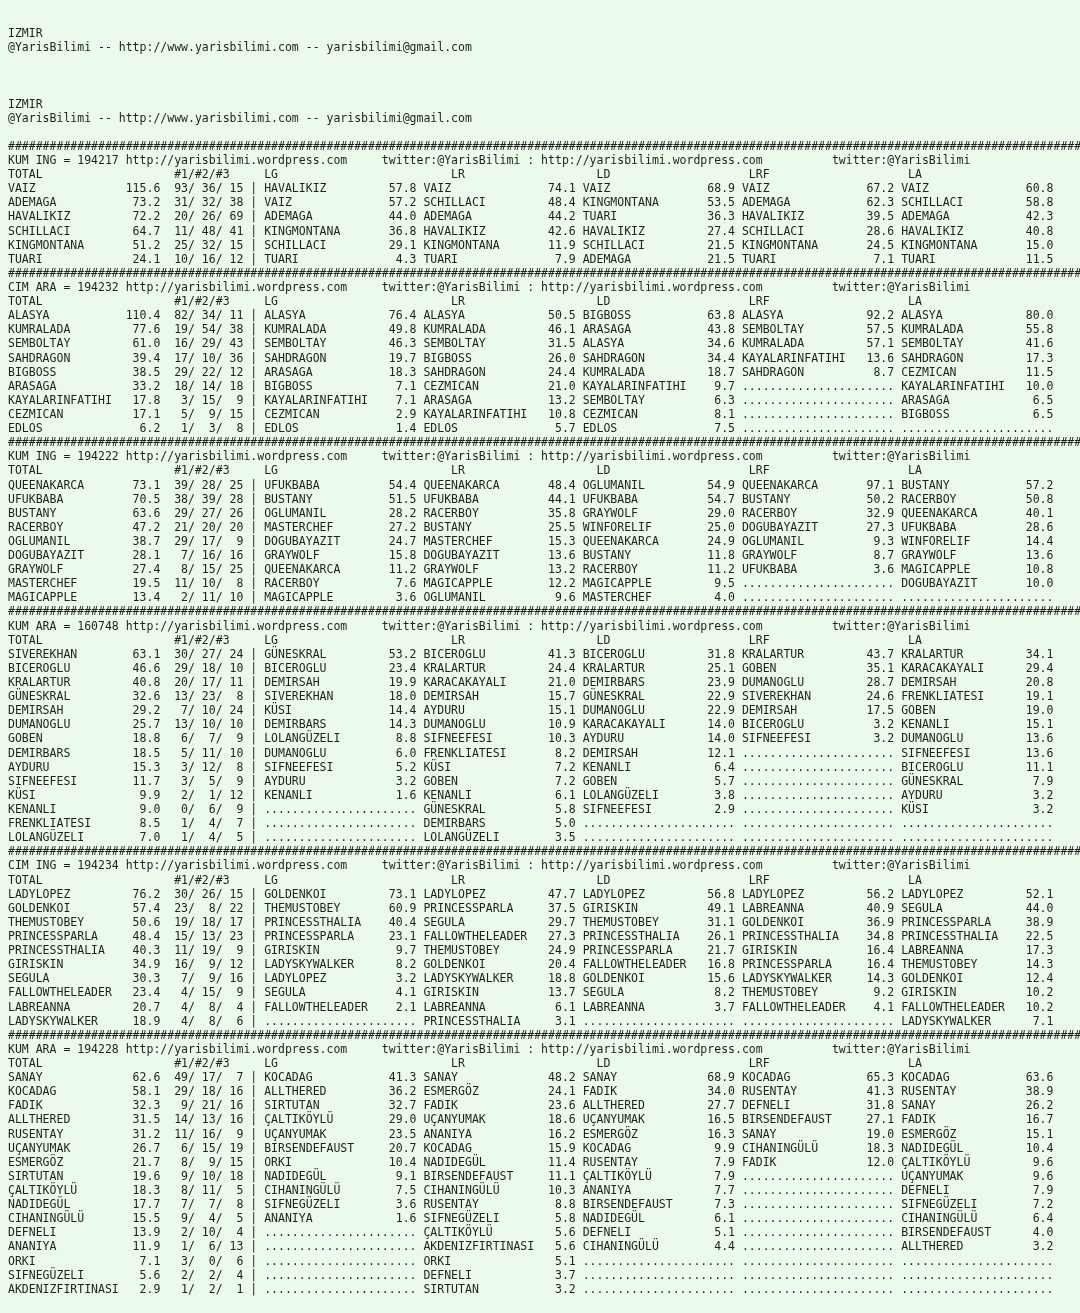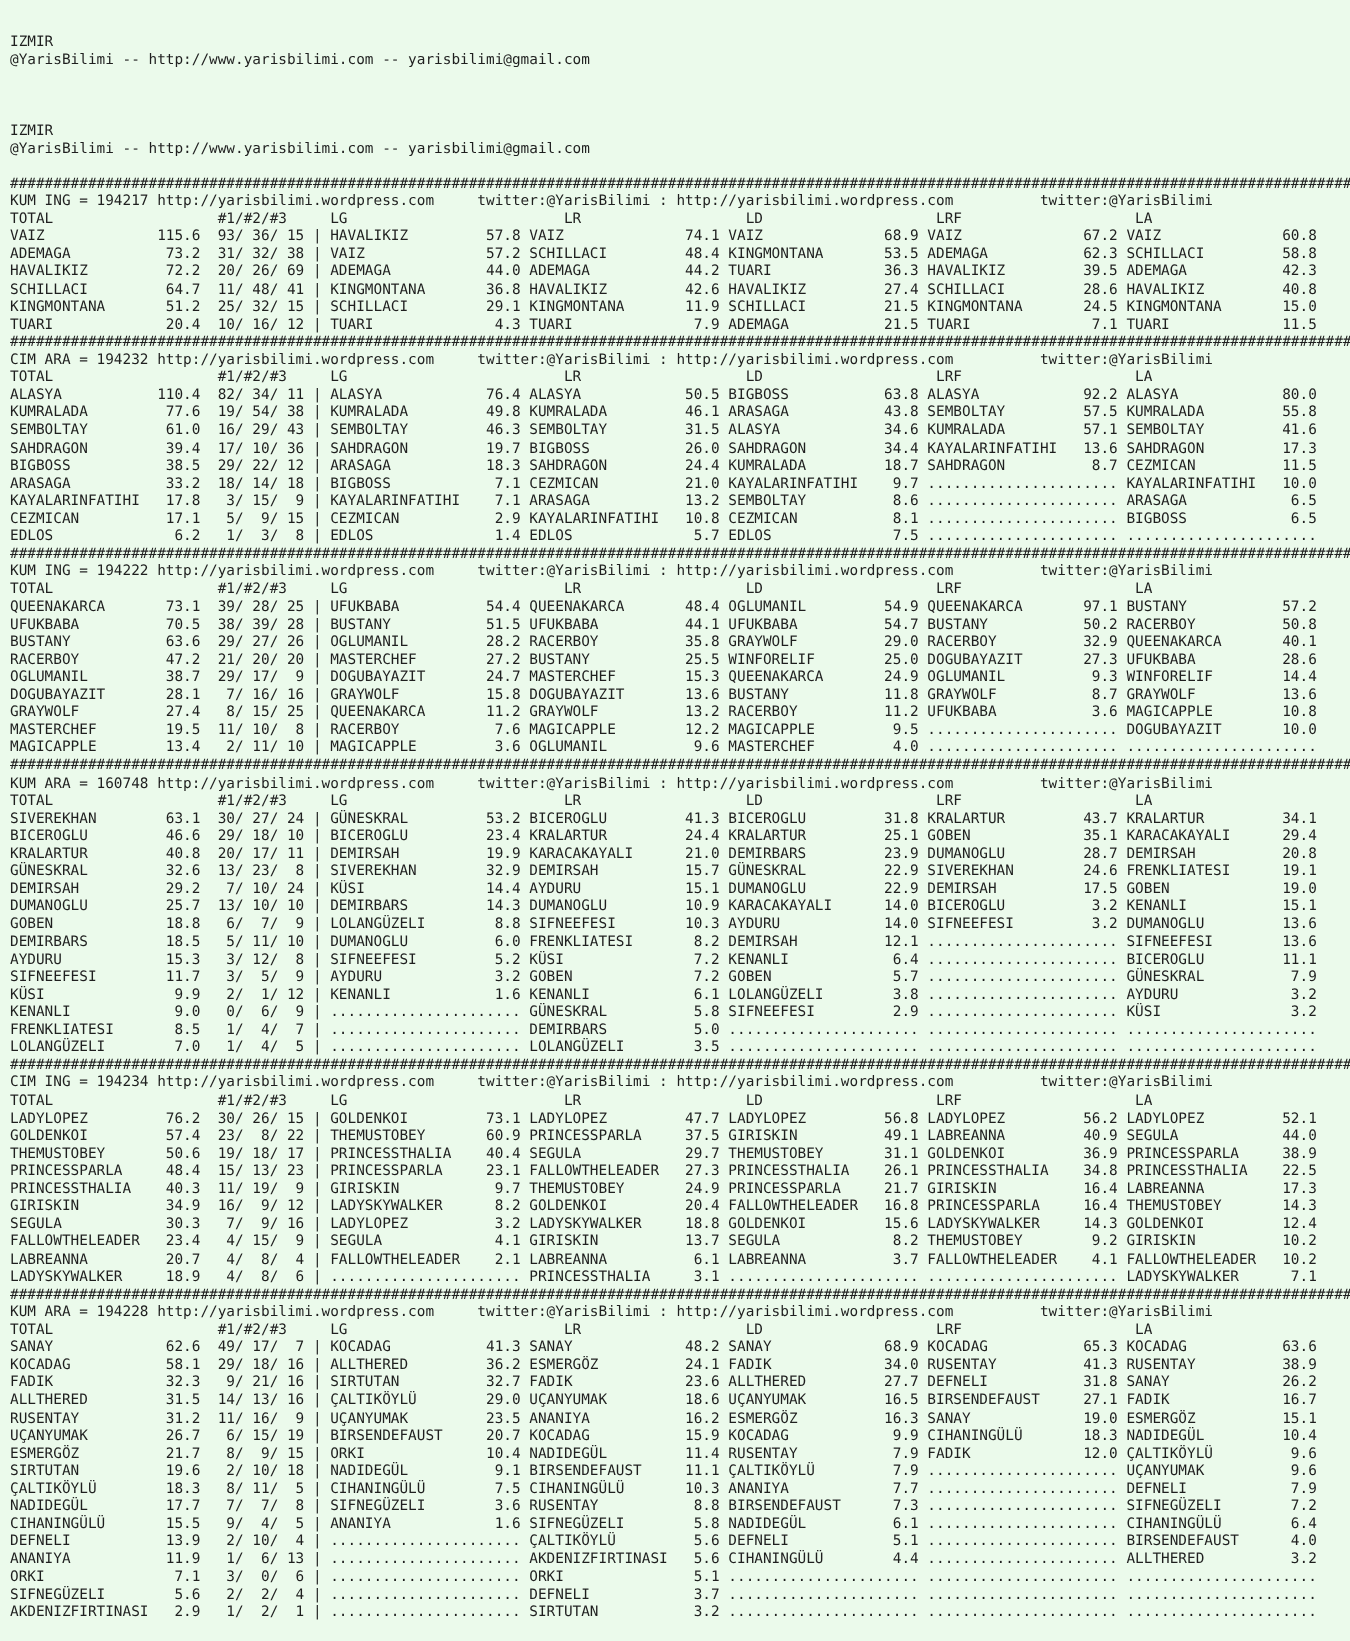--- a/index.html
+++ b/index.html
@@ -38,52 +38,52 @@
     <div class="ln">@YarisBilimi -- http://www.yarisbilimi.com -- yarisbilimi@gmail.com</div>
     <div class="ln">&nbsp;</div>
     <div class="ln">###########################################################################################################################################################</div>
     <div class="ln">KUM ING = 194217 http://yarisbilimi.wordpress.com     twitter:@YarisBilimi : http://yarisbilimi.wordpress.com          twitter:@YarisBilimi</div>
     <div class="ln">TOTAL                   #1/#2/#3     LG                         LR                   LD                    LRF                    LA</div>
     <div class="ln">VAIZ             115.6  93/ 36/ 15 | HAVALIKIZ         57.8 VAIZ              74.1 VAIZ              68.9 VAIZ              67.2 VAIZ              60.8 </div>
     <div class="ln">ADEMAGA           73.2  31/ 32/ 38 | VAIZ              57.2 SCHILLACI         48.4 KINGMONTANA       53.5 ADEMAGA           62.3 SCHILLACI         58.8 </div>
     <div class="ln">HAVALIKIZ         72.2  20/ 26/ 69 | ADEMAGA           44.0 ADEMAGA           44.2 TUARI             36.3 HAVALIKIZ         39.5 ADEMAGA           42.3 </div>
     <div class="ln">SCHILLACI         64.7  11/ 48/ 41 | KINGMONTANA       36.8 HAVALIKIZ         42.6 HAVALIKIZ         27.4 SCHILLACI         28.6 HAVALIKIZ         40.8 </div>
     <div class="ln">KINGMONTANA       51.2  25/ 32/ 15 | SCHILLACI         29.1 KINGMONTANA       11.9 SCHILLACI         21.5 KINGMONTANA       24.5 KINGMONTANA       15.0 </div>
-    <div class="ln">TUARI             20.4  10/ 16/ 12 | TUARI              4.3 TUARI              7.9 ADEMAGA           21.5 TUARI              7.1 TUARI             11.5 </div>
+    <div class="ln">TUARI             24.1  10/ 16/ 12 | TUARI              4.3 TUARI              7.9 ADEMAGA           21.5 TUARI              7.1 TUARI             11.5 </div>
     <div class="ln">###########################################################################################################################################################</div>
     <div class="ln">CIM ARA = 194232 http://yarisbilimi.wordpress.com     twitter:@YarisBilimi : http://yarisbilimi.wordpress.com          twitter:@YarisBilimi</div>
     <div class="ln">TOTAL                   #1/#2/#3     LG                         LR                   LD                    LRF                    LA</div>
     <div class="ln">ALASYA           110.4  82/ 34/ 11 | ALASYA            76.4 ALASYA            50.5 BIGBOSS           63.8 ALASYA            92.2 ALASYA            80.0 </div>
     <div class="ln">KUMRALADA         77.6  19/ 54/ 38 | KUMRALADA         49.8 KUMRALADA         46.1 ARASAGA           43.8 SEMBOLTAY         57.5 KUMRALADA         55.8 </div>
     <div class="ln">SEMBOLTAY         61.0  16/ 29/ 43 | SEMBOLTAY         46.3 SEMBOLTAY         31.5 ALASYA            34.6 KUMRALADA         57.1 SEMBOLTAY         41.6 </div>
     <div class="ln">SAHDRAGON         39.4  17/ 10/ 36 | SAHDRAGON         19.7 BIGBOSS           26.0 SAHDRAGON         34.4 KAYALARINFATIHI   13.6 SAHDRAGON         17.3 </div>
     <div class="ln">BIGBOSS           38.5  29/ 22/ 12 | ARASAGA           18.3 SAHDRAGON         24.4 KUMRALADA         18.7 SAHDRAGON          8.7 CEZMICAN          11.5 </div>
     <div class="ln">ARASAGA           33.2  18/ 14/ 18 | BIGBOSS            7.1 CEZMICAN          21.0 KAYALARINFATIHI    9.7 ...................... KAYALARINFATIHI   10.0 </div>
-    <div class="ln">KAYALARINFATIHI   17.8   3/ 15/  9 | KAYALARINFATIHI    7.1 ARASAGA           13.2 SEMBOLTAY          8.6 ...................... ARASAGA            6.5 </div>
+    <div class="ln">KAYALARINFATIHI   17.8   3/ 15/  9 | KAYALARINFATIHI    7.1 ARASAGA           13.2 SEMBOLTAY          6.3 ...................... ARASAGA            6.5 </div>
     <div class="ln">CEZMICAN          17.1   5/  9/ 15 | CEZMICAN           2.9 KAYALARINFATIHI   10.8 CEZMICAN           8.1 ...................... BIGBOSS            6.5 </div>
     <div class="ln">EDLOS              6.2   1/  3/  8 | EDLOS              1.4 EDLOS              5.7 EDLOS              7.5 ...................... ...................... </div>
     <div class="ln">###########################################################################################################################################################</div>
     <div class="ln">KUM ING = 194222 http://yarisbilimi.wordpress.com     twitter:@YarisBilimi : http://yarisbilimi.wordpress.com          twitter:@YarisBilimi</div>
     <div class="ln">TOTAL                   #1/#2/#3     LG                         LR                   LD                    LRF                    LA</div>
     <div class="ln">QUEENAKARCA       73.1  39/ 28/ 25 | UFUKBABA          54.4 QUEENAKARCA       48.4 OGLUMANIL         54.9 QUEENAKARCA       97.1 BUSTANY           57.2 </div>
     <div class="ln">UFUKBABA          70.5  38/ 39/ 28 | BUSTANY           51.5 UFUKBABA          44.1 UFUKBABA          54.7 BUSTANY           50.2 RACERBOY          50.8 </div>
     <div class="ln">BUSTANY           63.6  29/ 27/ 26 | OGLUMANIL         28.2 RACERBOY          35.8 GRAYWOLF          29.0 RACERBOY          32.9 QUEENAKARCA       40.1 </div>
     <div class="ln">RACERBOY          47.2  21/ 20/ 20 | MASTERCHEF        27.2 BUSTANY           25.5 WINFORELIF        25.0 DOGUBAYAZIT       27.3 UFUKBABA          28.6 </div>
     <div class="ln">OGLUMANIL         38.7  29/ 17/  9 | DOGUBAYAZIT       24.7 MASTERCHEF        15.3 QUEENAKARCA       24.9 OGLUMANIL          9.3 WINFORELIF        14.4 </div>
     <div class="ln">DOGUBAYAZIT       28.1   7/ 16/ 16 | GRAYWOLF          15.8 DOGUBAYAZIT       13.6 BUSTANY           11.8 GRAYWOLF           8.7 GRAYWOLF          13.6 </div>
     <div class="ln">GRAYWOLF          27.4   8/ 15/ 25 | QUEENAKARCA       11.2 GRAYWOLF          13.2 RACERBOY          11.2 UFUKBABA           3.6 MAGICAPPLE        10.8 </div>
     <div class="ln">MASTERCHEF        19.5  11/ 10/  8 | RACERBOY           7.6 MAGICAPPLE        12.2 MAGICAPPLE         9.5 ...................... DOGUBAYAZIT       10.0 </div>
     <div class="ln">MAGICAPPLE        13.4   2/ 11/ 10 | MAGICAPPLE         3.6 OGLUMANIL          9.6 MASTERCHEF         4.0 ...................... ...................... </div>
     <div class="ln">###########################################################################################################################################################</div>
     <div class="ln">KUM ARA = 160748 http://yarisbilimi.wordpress.com     twitter:@YarisBilimi : http://yarisbilimi.wordpress.com          twitter:@YarisBilimi</div>
     <div class="ln">TOTAL                   #1/#2/#3     LG                         LR                   LD                    LRF                    LA</div>
     <div class="ln">SIVEREKHAN        63.1  30/ 27/ 24 | GÜNESKRAL         53.2 BICEROGLU         41.3 BICEROGLU         31.8 KRALARTUR         43.7 KRALARTUR         34.1 </div>
     <div class="ln">BICEROGLU         46.6  29/ 18/ 10 | BICEROGLU         23.4 KRALARTUR         24.4 KRALARTUR         25.1 GOBEN             35.1 KARACAKAYALI      29.4 </div>
     <div class="ln">KRALARTUR         40.8  20/ 17/ 11 | DEMIRSAH          19.9 KARACAKAYALI      21.0 DEMIRBARS         23.9 DUMANOGLU         28.7 DEMIRSAH          20.8 </div>
-    <div class="ln">GÜNESKRAL         32.6  13/ 23/  8 | SIVEREKHAN        32.9 DEMIRSAH          15.7 GÜNESKRAL         22.9 SIVEREKHAN        24.6 FRENKLIATESI      19.1 </div>
+    <div class="ln">GÜNESKRAL         32.6  13/ 23/  8 | SIVEREKHAN        18.0 DEMIRSAH          15.7 GÜNESKRAL         22.9 SIVEREKHAN        24.6 FRENKLIATESI      19.1 </div>
     <div class="ln">DEMIRSAH          29.2   7/ 10/ 24 | KÜSI              14.4 AYDURU            15.1 DUMANOGLU         22.9 DEMIRSAH          17.5 GOBEN             19.0 </div>
     <div class="ln">DUMANOGLU         25.7  13/ 10/ 10 | DEMIRBARS         14.3 DUMANOGLU         10.9 KARACAKAYALI      14.0 BICEROGLU          3.2 KENANLI           15.1 </div>
     <div class="ln">GOBEN             18.8   6/  7/  9 | LOLANGÜZELI        8.8 SIFNEEFESI        10.3 AYDURU            14.0 SIFNEEFESI         3.2 DUMANOGLU         13.6 </div>
     <div class="ln">DEMIRBARS         18.5   5/ 11/ 10 | DUMANOGLU          6.0 FRENKLIATESI       8.2 DEMIRSAH          12.1 ...................... SIFNEEFESI        13.6 </div>
     <div class="ln">AYDURU            15.3   3/ 12/  8 | SIFNEEFESI         5.2 KÜSI               7.2 KENANLI            6.4 ...................... BICEROGLU         11.1 </div>
     <div class="ln">SIFNEEFESI        11.7   3/  5/  9 | AYDURU             3.2 GOBEN              7.2 GOBEN              5.7 ...................... GÜNESKRAL          7.9 </div>
     <div class="ln">KÜSI               9.9   2/  1/ 12 | KENANLI            1.6 KENANLI            6.1 LOLANGÜZELI        3.8 ...................... AYDURU             3.2 </div>
     <div class="ln">KENANLI            9.0   0/  6/  9 | ...................... GÜNESKRAL          5.8 SIFNEEFESI         2.9 ...................... KÜSI               3.2 </div>
     <div class="ln">FRENKLIATESI       8.5   1/  4/  7 | ...................... DEMIRBARS          5.0 ...................... ...................... ...................... </div>
     <div class="ln">LOLANGÜZELI        7.0   1/  4/  5 | ...................... LOLANGÜZELI        3.5 ...................... ...................... ...................... </div>
@@ -103,21 +103,21 @@
     <div class="ln">###########################################################################################################################################################</div>
     <div class="ln">KUM ARA = 194228 http://yarisbilimi.wordpress.com     twitter:@YarisBilimi : http://yarisbilimi.wordpress.com          twitter:@YarisBilimi</div>
     <div class="ln">TOTAL                   #1/#2/#3     LG                         LR                   LD                    LRF                    LA</div>
     <div class="ln">SANAY             62.6  49/ 17/  7 | KOCADAG           41.3 SANAY             48.2 SANAY             68.9 KOCADAG           65.3 KOCADAG           63.6 </div>
     <div class="ln">KOCADAG           58.1  29/ 18/ 16 | ALLTHERED         36.2 ESMERGÖZ          24.1 FADIK             34.0 RUSENTAY          41.3 RUSENTAY          38.9 </div>
     <div class="ln">FADIK             32.3   9/ 21/ 16 | SIRTUTAN          32.7 FADIK             23.6 ALLTHERED         27.7 DEFNELI           31.8 SANAY             26.2 </div>
     <div class="ln">ALLTHERED         31.5  14/ 13/ 16 | ÇALTIKÖYLÜ        29.0 UÇANYUMAK         18.6 UÇANYUMAK         16.5 BIRSENDEFAUST     27.1 FADIK             16.7 </div>
     <div class="ln">RUSENTAY          31.2  11/ 16/  9 | UÇANYUMAK         23.5 ANANIYA           16.2 ESMERGÖZ          16.3 SANAY             19.0 ESMERGÖZ          15.1 </div>
     <div class="ln">UÇANYUMAK         26.7   6/ 15/ 19 | BIRSENDEFAUST     20.7 KOCADAG           15.9 KOCADAG            9.9 CIHANINGÜLÜ       18.3 NADIDEGÜL         10.4 </div>
     <div class="ln">ESMERGÖZ          21.7   8/  9/ 15 | ORKI              10.4 NADIDEGÜL         11.4 RUSENTAY           7.9 FADIK             12.0 ÇALTIKÖYLÜ         9.6 </div>
-    <div class="ln">SIRTUTAN          19.6   2/ 10/ 18 | NADIDEGÜL          9.1 BIRSENDEFAUST     11.1 ÇALTIKÖYLÜ         7.9 ...................... UÇANYUMAK          9.6 </div>
+    <div class="ln">SIRTUTAN          19.6   9/ 10/ 18 | NADIDEGÜL          9.1 BIRSENDEFAUST     11.1 ÇALTIKÖYLÜ         7.9 ...................... UÇANYUMAK          9.6 </div>
     <div class="ln">ÇALTIKÖYLÜ        18.3   8/ 11/  5 | CIHANINGÜLÜ        7.5 CIHANINGÜLÜ       10.3 ANANIYA            7.7 ...................... DEFNELI            7.9 </div>
     <div class="ln">NADIDEGÜL         17.7   7/  7/  8 | SIFNEGÜZELI        3.6 RUSENTAY           8.8 BIRSENDEFAUST      7.3 ...................... SIFNEGÜZELI        7.2 </div>
     <div class="ln">CIHANINGÜLÜ       15.5   9/  4/  5 | ANANIYA            1.6 SIFNEGÜZELI        5.8 NADIDEGÜL          6.1 ...................... CIHANINGÜLÜ        6.4 </div>
     <div class="ln">DEFNELI           13.9   2/ 10/  4 | ...................... ÇALTIKÖYLÜ         5.6 DEFNELI            5.1 ...................... BIRSENDEFAUST      4.0 </div>
     <div class="ln">ANANIYA           11.9   1/  6/ 13 | ...................... AKDENIZFIRTINASI   5.6 CIHANINGÜLÜ        4.4 ...................... ALLTHERED          3.2 </div>
     <div class="ln">ORKI               7.1   3/  0/  6 | ...................... ORKI               5.1 ...................... ...................... ...................... </div>
     <div class="ln">SIFNEGÜZELI        5.6   2/  2/  4 | ...................... DEFNELI            3.7 ...................... ...................... ...................... </div>
     <div class="ln">AKDENIZFIRTINASI   2.9   1/  2/  1 | ...................... SIRTUTAN           3.2 ...................... ...................... ...................... </div>
   </div>
 

